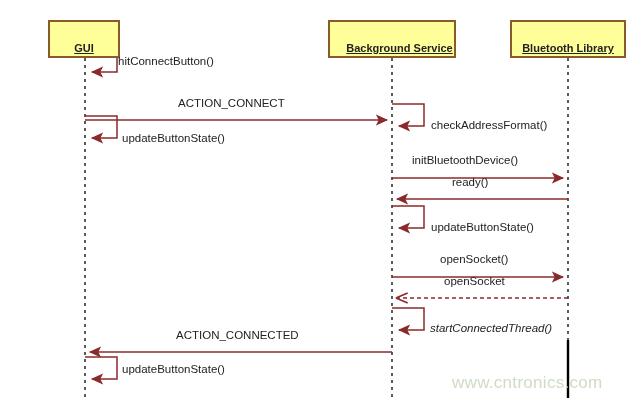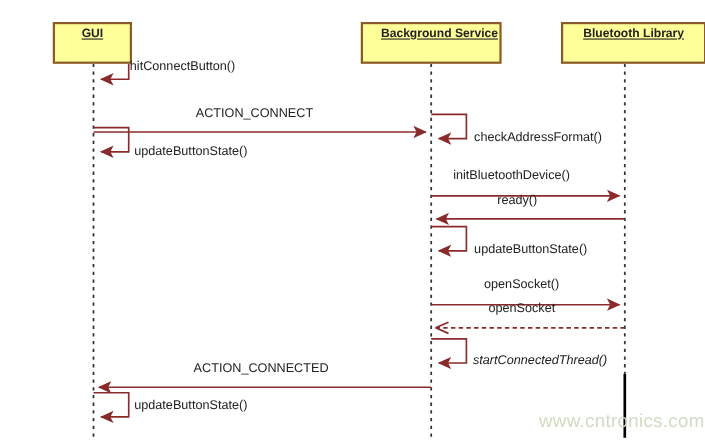--- a/index.html
+++ b/index.html
@@ -19,21 +19,21 @@
     box-sizing:border-box;
     display:flex;
     align-items:flex-start;
     justify-content:center;
   }
   .participant-label{
     font-size:11px;
     font-weight:bold;
     color:#222222;
     text-decoration:underline;
-    padding-top:3px;
+    padding-top:20px;
     white-space:nowrap;
     letter-spacing:0px;
   }
 
   .msg-label{
     position:absolute;
     font-size:11.5px;
     color:#222222;
     white-space:nowrap;
     line-height:13px;
@@ -86,34 +86,34 @@
       </g>
   </svg>
 
   <div id="participants-layer">
       <div class="participant-box" style="left: 48px; top: 20px; width: 72px; height: 38px; background: rgb(255, 255, 153); border-color: rgb(138, 90, 43);">
         <span class="participant-label" style="color: rgb(34, 34, 34);">GUI</span>
       </div>
       <div class="participant-box" style="left: 328px; top: 20px; width: 128px; height: 38px; background: rgb(255, 255, 153); border-color: rgb(138, 90, 43);">
         <span class="participant-label" style="color: rgb(34, 34, 34); margin-left: 15px;">Background Service</span>
       </div>
-      <div class="participant-box" style="left: 510px; top: 20px; width: 132px; height: 38px; background: rgb(255, 255, 153); border-color: rgb(138, 90, 43);">
+      <div class="participant-box" style="left: 510px; top: 20px; width: 116px; height: 38px; background: rgb(255, 255, 153); border-color: rgb(138, 90, 43);">
         <span class="participant-label" style="color: rgb(34, 34, 34);">Bluetooth Library</span>
       </div>
     </div>
 
   <div id="labels-layer">
       <div class="msg-label" style="left: 118px; top: 55px; color: rgb(34, 34, 34);">hitConnectButton()</div>
       <div class="msg-label" style="left: 178px; top: 97px; color: rgb(34, 34, 34);">ACTION_CONNECT</div>
       <div class="msg-label" style="left: 431px; top: 119px; color: rgb(34, 34, 34);">checkAddressFormat()</div>
       <div class="msg-label" style="left: 122px; top: 132px; color: rgb(34, 34, 34);">updateButtonState()</div>
       <div class="msg-label" style="left: 412px; top: 154px; color: rgb(34, 34, 34);">initBluetoothDevice()</div>
       <div class="msg-label" style="left: 452px; top: 176px; color: rgb(34, 34, 34);">ready()</div>
       <div class="msg-label" style="left: 431px; top: 221px; color: rgb(34, 34, 34);">updateButtonState()</div>
       <div class="msg-label" style="left: 440px; top: 253px; color: rgb(34, 34, 34);">openSocket()</div>
       <div class="msg-label" style="left: 444px; top: 275px; color: rgb(34, 34, 34);">openSocket</div>
       <div class="msg-label" style="left: 430px; top: 322px; color: rgb(34, 34, 34); font-style: italic;">startConnectedThread()</div>
       <div class="msg-label" style="left: 176px; top: 329px; color: rgb(34, 34, 34);">ACTION_CONNECTED</div>
       <div class="msg-label" style="left: 122px; top: 363px; color: rgb(34, 34, 34);">updateButtonState()</div>
     </div>
 
-  <div class="watermark" style="left: 452px; top: 373px; margin-left: 38px;">www.cntronics.com</div>
+  <div class="watermark" style="left: 452px; top: 373px;">www.cntronics.com</div>
 </div>
 
 </body></html>

